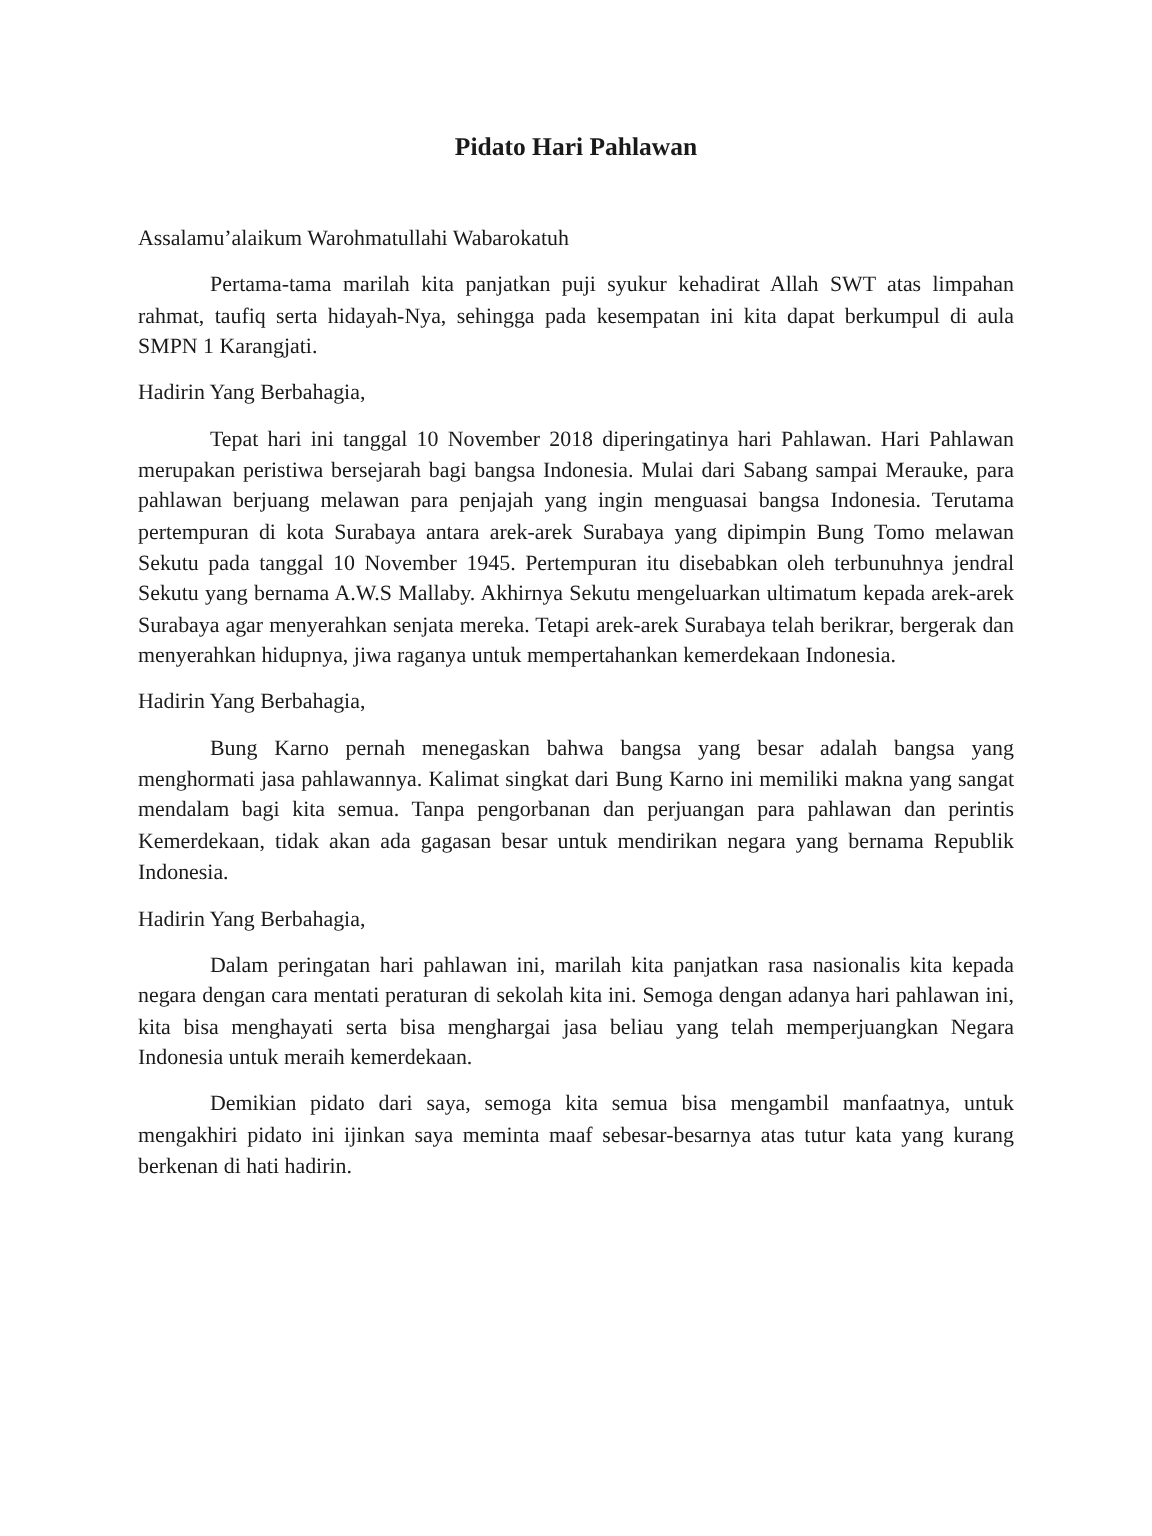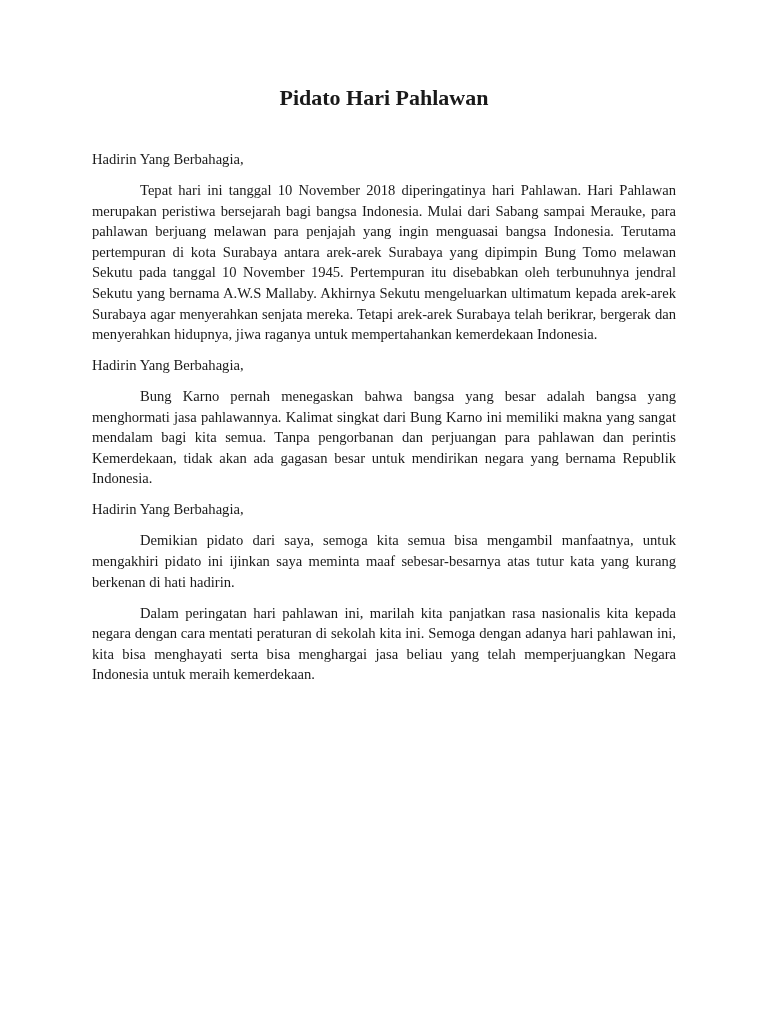--- a/index.html
+++ b/index.html
@@ -21,21 +21,21 @@
       top: 0;
       width: 584px;
     }
     .title {
       position: absolute;
       top: 86px;
       left: 0;
       width: 584px;
       text-align: center;
       font-weight: bold;
-      font-size: 22px;
+      font-size: 17px;
       line-height: 24px;
       margin: 0;
     }
     .body {
       position: absolute;
       top: 149px;
       left: 0;
       width: 584px;
       font-size: 14.6px;
       line-height: 20.6px;
@@ -51,21 +51,23 @@
     .body p.plain {
       text-align: left;
     }
   </style>
 </head>
 <body>
 
 <div class="page">
   <h1 class="title">Pidato Hari Pahlawan</h1>
   <div class="body">
+    <p class="plain">Assalamu’alaikum Warohmatullahi Wabarokatuh</p>
+    <p class="indent">Pertama-tama marilah kita panjatkan puji syukur kehadirat Allah SWT atas limpahan rahmat, taufiq serta hidayah-Nya, sehingga pada kesempatan ini kita dapat berkumpul di aula SMPN 1 Karangjati.</p>
     <p class="plain">Hadirin Yang Berbahagia,</p>
     <p class="indent">Tepat hari ini tanggal 10 November 2018 diperingatinya hari Pahlawan. Hari Pahlawan merupakan peristiwa bersejarah bagi bangsa Indonesia. Mulai dari Sabang sampai Merauke, para pahlawan berjuang melawan para penjajah yang ingin menguasai bangsa Indonesia. Terutama pertempuran di kota Surabaya antara arek-arek Surabaya yang dipimpin Bung Tomo melawan Sekutu pada tanggal 10 November 1945. Pertempuran itu disebabkan oleh terbunuhnya jendral Sekutu yang bernama A.W.S Mallaby. Akhirnya Sekutu mengeluarkan ultimatum kepada arek-arek Surabaya agar menyerahkan senjata mereka. Tetapi arek-arek Surabaya telah berikrar, bergerak dan menyerahkan hidupnya, jiwa raganya untuk mempertahankan kemerdekaan Indonesia.</p>
     <p class="plain">Hadirin Yang Berbahagia,</p>
     <p class="indent">Bung Karno pernah menegaskan bahwa bangsa yang besar adalah bangsa yang menghormati jasa pahlawannya. Kalimat singkat dari Bung Karno ini memiliki makna yang sangat mendalam bagi kita semua. Tanpa pengorbanan dan perjuangan para pahlawan dan perintis Kemerdekaan, tidak akan ada gagasan besar untuk mendirikan negara yang bernama Republik Indonesia.</p>
     <p class="plain">Hadirin Yang Berbahagia,</p>
+    <p class="indent">Dalam peringatan hari pahlawan ini, marilah kita panjatkan rasa nasionalis kita kepada negara dengan cara mentati peraturan di sekolah kita ini. Semoga dengan adanya hari pahlawan ini, kita bisa menghayati serta bisa menghargai jasa beliau yang telah memperjuangkan Negara Indonesia untuk meraih kemerdekaan.</p>
     <p class="indent">Demikian pidato dari saya, semoga kita semua bisa mengambil manfaatnya, untuk mengakhiri pidato ini ijinkan saya meminta maaf sebesar-besarnya atas tutur kata yang kurang berkenan di hati hadirin.</p>
-    <p class="indent">Dalam peringatan hari pahlawan ini, marilah kita panjatkan rasa nasionalis kita kepada negara dengan cara mentati peraturan di sekolah kita ini. Semoga dengan adanya hari pahlawan ini, kita bisa menghayati serta bisa menghargai jasa beliau yang telah memperjuangkan Negara Indonesia untuk meraih kemerdekaan.</p>
   </div>
 </div>
 
 </body></html>

